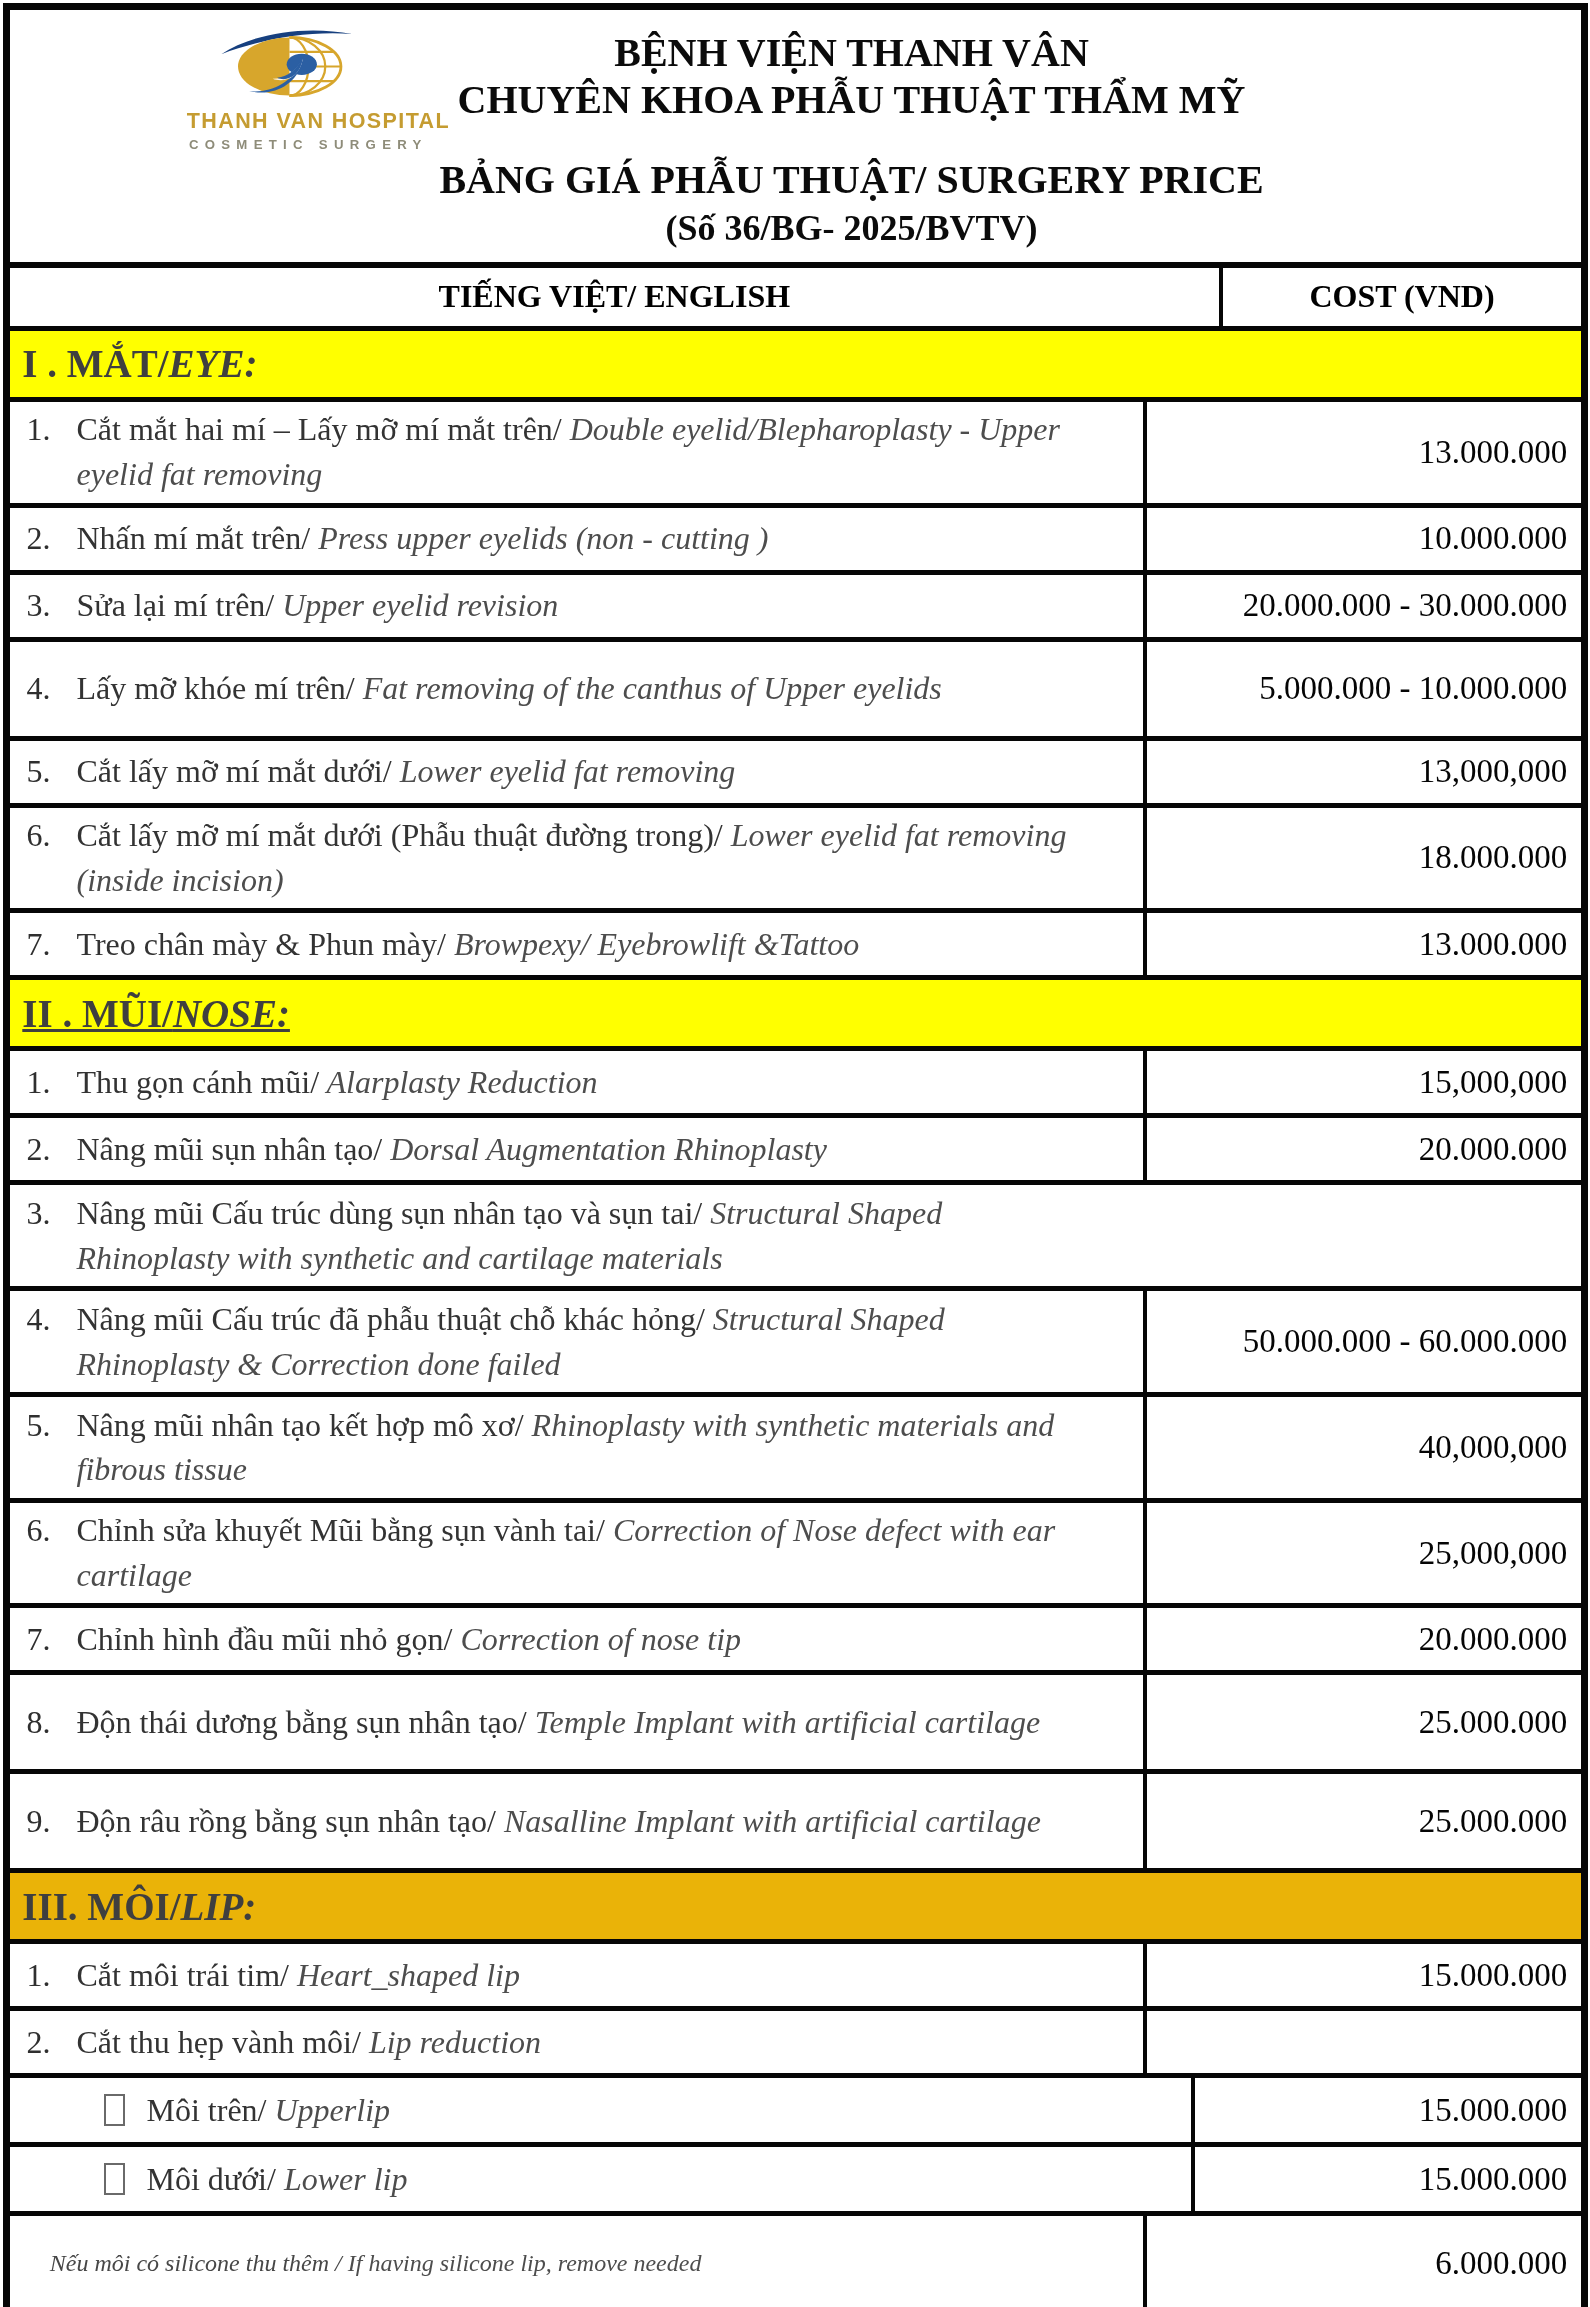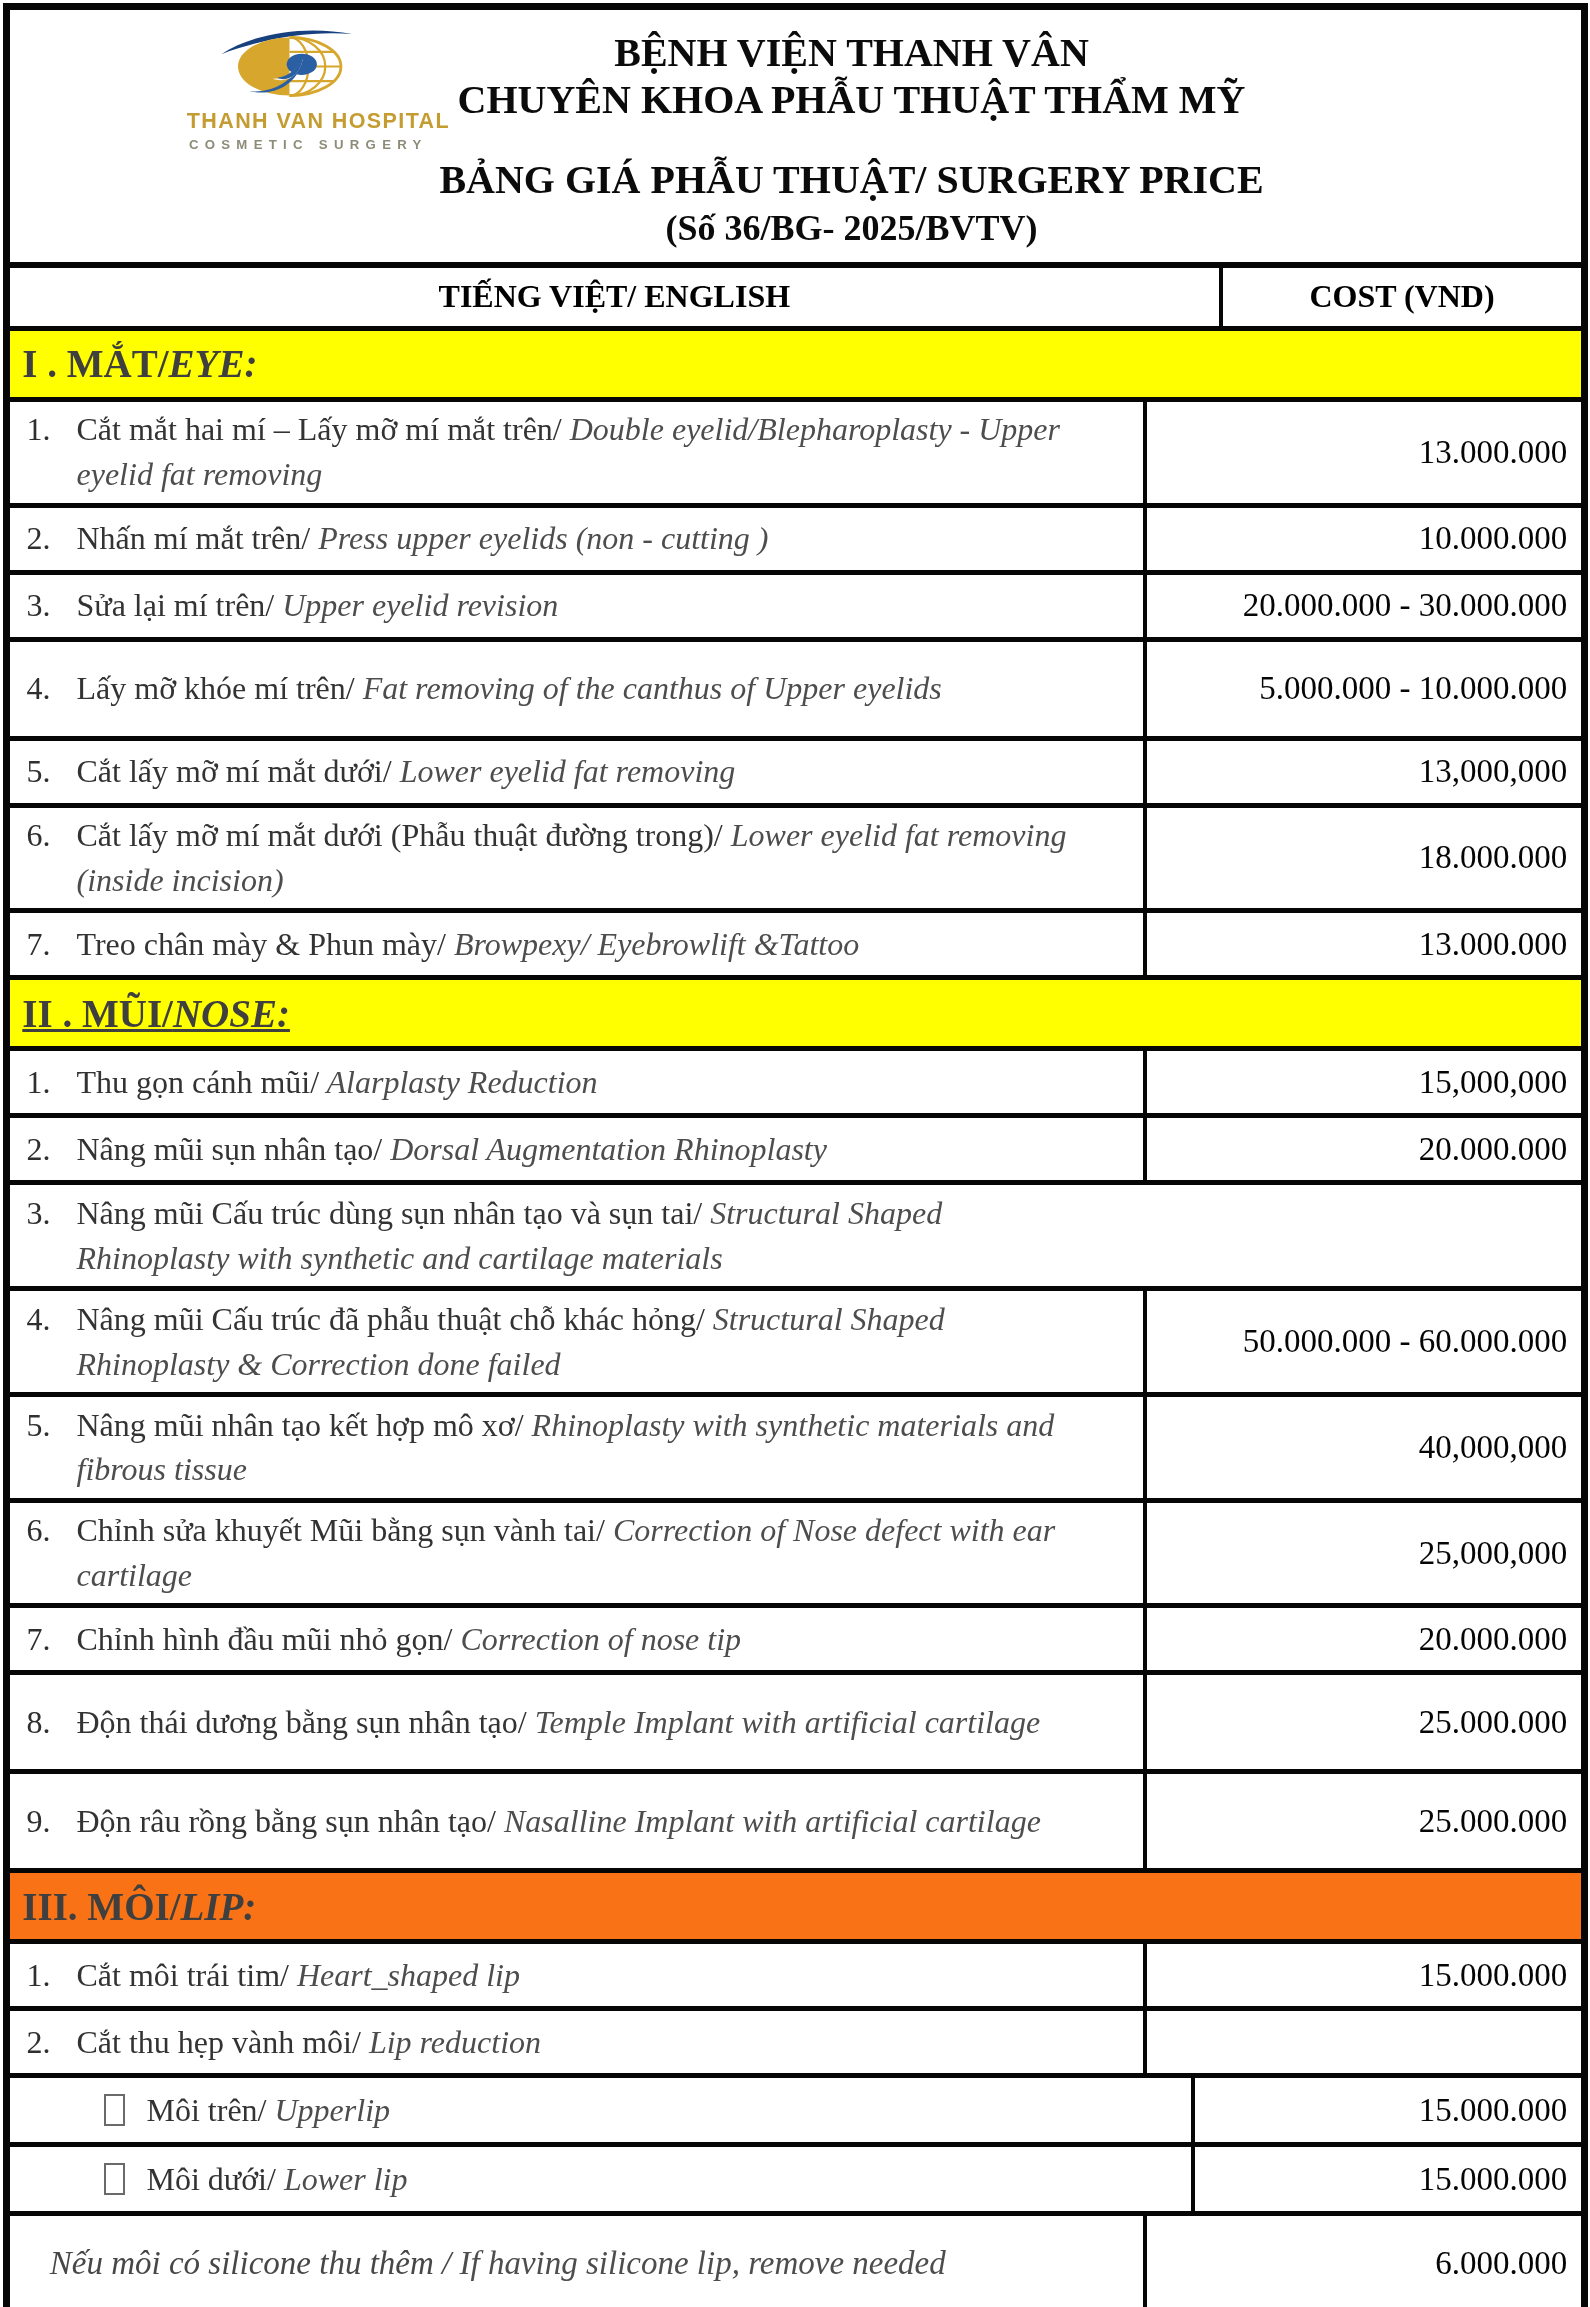--- a/index.html
+++ b/index.html
@@ -40,21 +40,21 @@
   .secbar .en { font-style:italic; font-weight:bold; color:#3f3f3f; }
 
   .itemline { display:flex; align-items:flex-start; width:100%; }
   .num { flex:none; width:50px; font-size:32px; color:#2f2f2f; line-height:1.4; }
   .txt { flex:1; font-size:32px; line-height:1.4; color:#333333; }
   .txt .en { font-style:italic; color:#4d4d4d; }
 
   .subrow .itemline { padding-left:78px; align-items:center; }
   .cb { flex:none; width:21px; height:32px; border:2.1px solid #6a6a6a; margin-right:21px; background:#fff; }
 
-  .note-row .txt { font-style:italic; color:#474747; font-size:33px; }
+  .note-row .txt { font-style:italic; color:#474747; font-size:24px; }
   .note-row .desc { padding-left:40px; }
 </style>
 </head>
 <body>
 
 <div class="sheet">
 
   <div class="doc-header">
     <div class="logo">
       <svg class="logo-eye" width="179" height="83" viewBox="0 0 320 148">
@@ -254,21 +254,21 @@
   <div class="trow tall">
     <div class="cell desc">
         <div class="itemline">
       <span class="num">9.</span>
       <span class="txt"><span class="vn">Độn râu rồng bằng sụn nhân tạo/</span><span class="en"> Nasalline Implant with artificial cartilage</span></span>
     </div>
       </div>
     <div class="cell price">25.000.000</div>
   </div>
 
-  <div class="secbar" style="background: #f97316;">
+  <div class="secbar" style="background: #eab308;">
     <span>III. MÔI/</span>
       <span class="en"> LIP:</span>
   </div>
 
   <div class="trow">
     <div class="cell desc">
         <div class="itemline">
       <span class="num">1.</span>
       <span class="txt"><span class="vn">Cắt môi trái tim/</span><span class="en"> Heart_shaped lip</span></span>
     </div>

